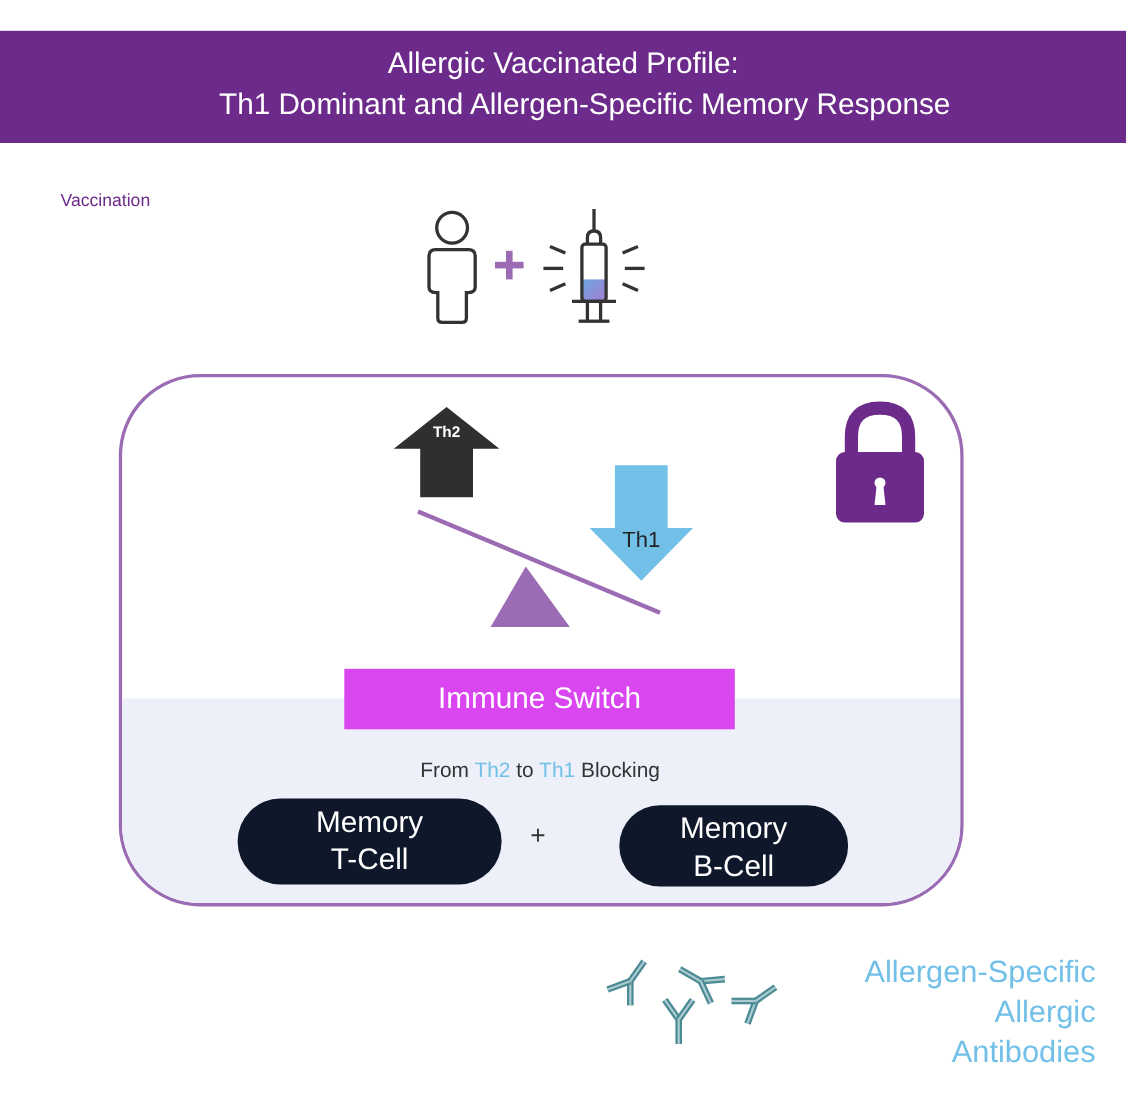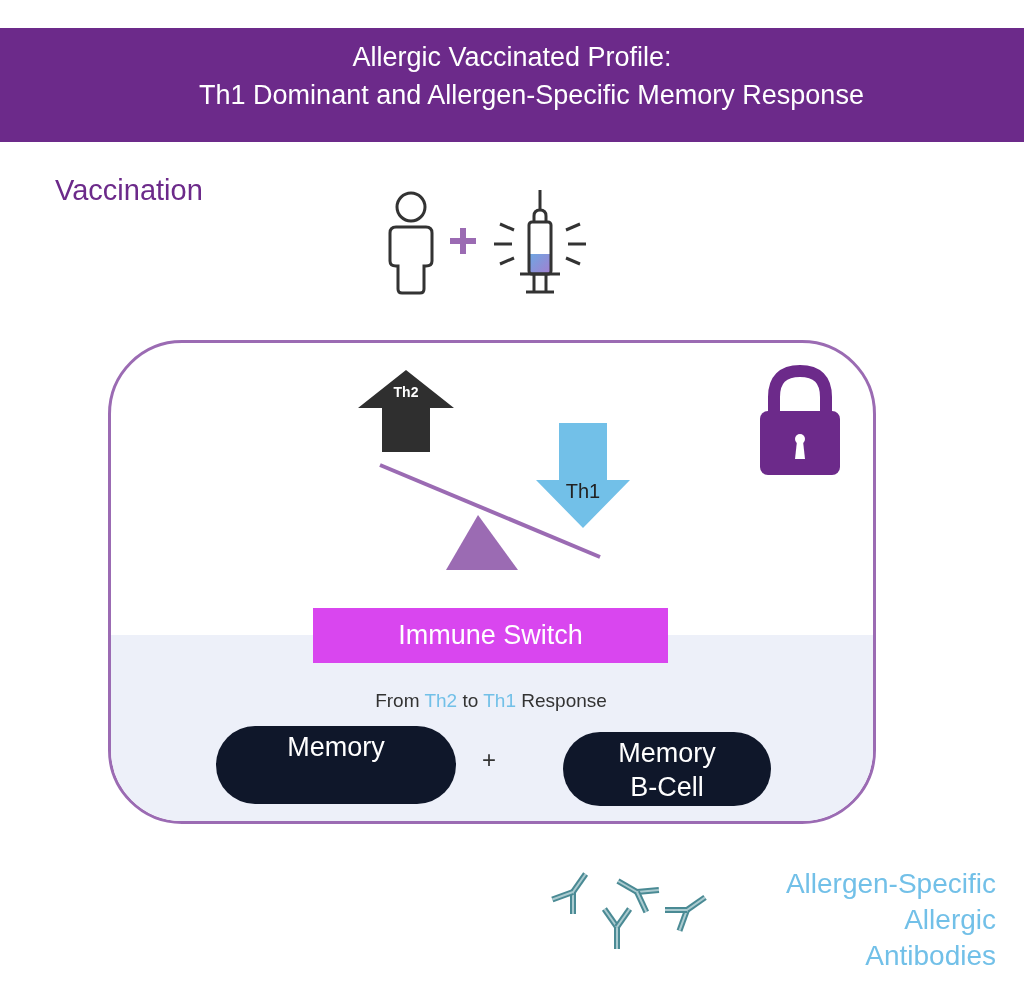--- a/index.html
+++ b/index.html
@@ -1,20 +1,20 @@
 <!DOCTYPE html>
 <html><head>
 <meta charset="utf-8">
 <style>
   html, body { margin:0; padding:0; background:#ffffff; }
   body { width:1024px; height:1007px; position:relative; overflow:hidden; font-family:"Liberation Sans", "DejaVu Sans", sans-serif; }
-  .banner { position:absolute; left:0; top:28px; width:1024px; height:114px; background:#6c2a8a; color:#fff; text-align:center; }
+  .banner { position:absolute; left:0; top:28px; width:1024px; height:102px; background:#6c2a8a; color:#fff; text-align:center; }
   .banner .l1 { position:absolute; left:0; right:0; top:14px; font-size:27px; }
   .banner .l2 { position:absolute; left:0; right:1px; top:52px; font-size:27px;margin-left:40px; }
-  .vacc-label { position:absolute; left:55px; top:174px; font-size:29px; color:#6c2a8a; }
+  .vacc-label { position:absolute; left:55px; top:174px; font-size:16px; color:#6c2a8a; }
   .frame { position:absolute; left:108px; top:340px; width:768px; height:484px; border:3px solid #9b6bb3; border-radius:74px; background:#ffffff; overflow:hidden; box-sizing:border-box; }
   .frame .lower { position:absolute; left:0; right:0; top:292px; bottom:0; background:#edf0f9; }
   .switch-box { position:absolute; left:313px; top:608px; width:355px; height:55px; background:#d946ef; color:#fff; font-size:27px; text-align:center; line-height:55px; }
   .from-line { position:absolute; left:0; width:982px; top:690px; text-align:center; font-size:19px; color:#333; }
   .from-line .hl { color:#72c0e8; }
   .pill { position:absolute; background:#0f172a; color:#fff; border-radius:40px; text-align:center; font-size:27px; line-height:34px; }
   .pill-t { left:216px; top:726px; width:240px; height:78px; padding-top:4px; box-sizing:border-box; }
   .pill-b { left:563px; top:732px; width:208px; height:74px; padding-top:4px; box-sizing:border-box; }
   .plus { position:absolute; left:482px; top:746px; font-size:24px; color:#333; }
   .ab-text { position:absolute; left:736px; top:866px; width:260px; text-align:right; font-size:28px; color:#72c0e8; line-height:36px; }
@@ -89,25 +89,26 @@
   <polygon points="37,74 43,74 45,92 35,92" fill="#fff"></polygon>
 </svg>
 
 <div class="switch-box">Immune Switch</div>
 
 <div class="from-line">
   <span>From</span>
   <span class="hl">Th2</span>
   <span>to</span>
   <span class="hl">Th1</span>
-  <span>Response</span>
+  <span>Blocking</span>
 </div>
 
 <div class="pill pill-t">
   <div>Memory</div>
+  <div>T-Cell</div>
 </div>
 <div class="plus">+</div>
 <div class="pill pill-b">
   <div>Memory</div>
   <div>B-Cell</div>
 </div>
 
 <svg style="left:555px;top:862px" width="150" height="95" viewBox="0 0 150 95">
   <defs>
     <g id="ab">

